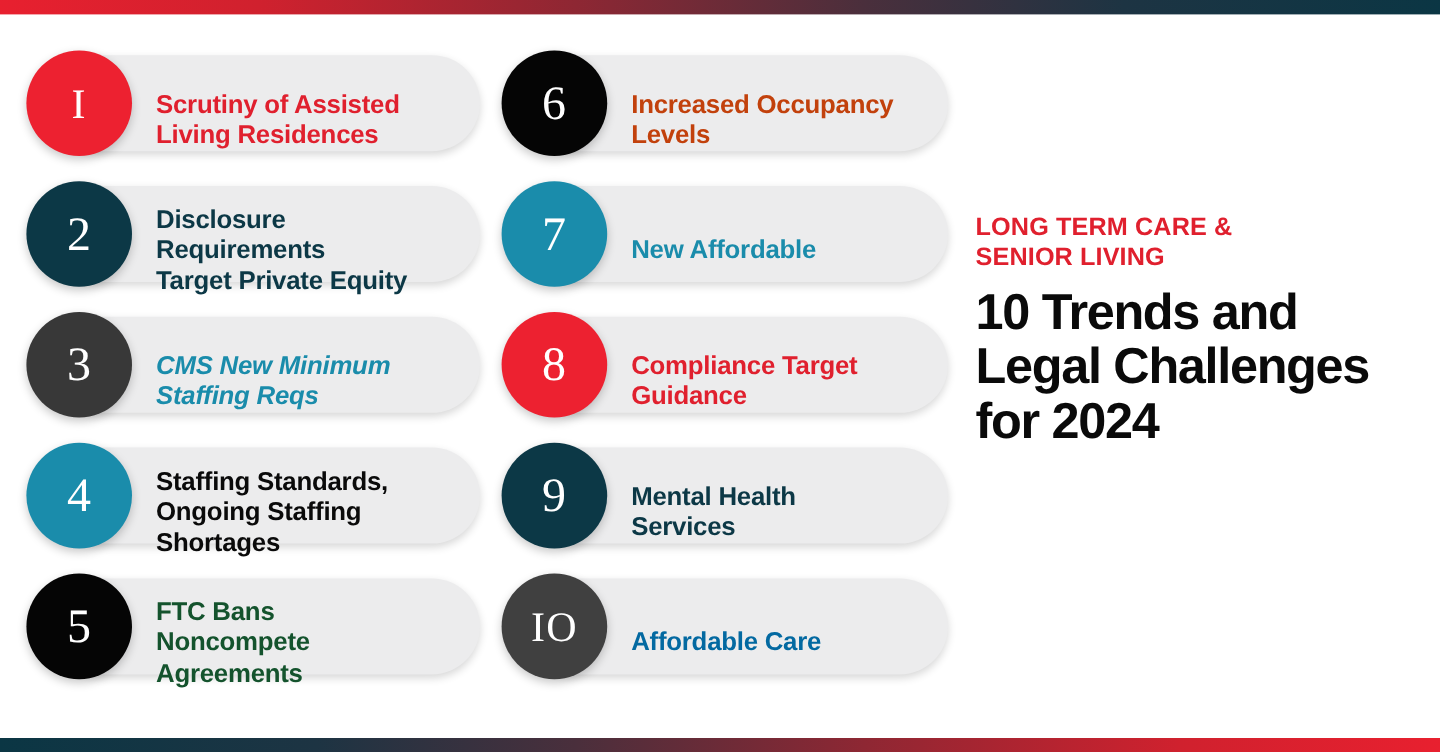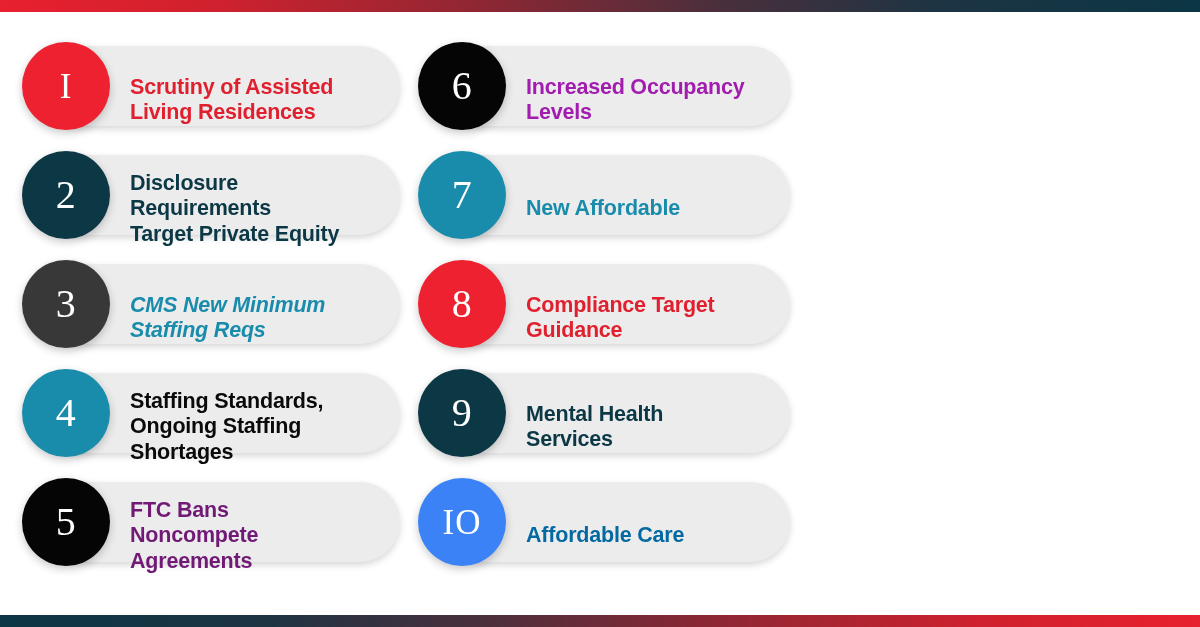--- a/index.html
+++ b/index.html
@@ -174,30 +174,30 @@
         <div class="item">
           <div class="card"></div>
           <div class="badge" style="background: rgb(26, 140, 171);">4</div>
           <div class="item-label" style="color: rgb(10, 10, 10);">Staffing Standards,
 Ongoing Staffing
 Shortages</div>
         </div>
         <div class="item">
           <div class="card"></div>
           <div class="badge" style="background: rgb(5, 5, 5);">5</div>
-          <div class="item-label" style="color: #701a75;">FTC Bans
+          <div class="item-label" style="color: #14532d;">FTC Bans
 Noncompete
 Agreements</div>
         </div>
       </div>
     <div class="col col-right">
         <div class="item">
           <div class="card"></div>
           <div class="badge" style="background: rgb(5, 5, 5);">6</div>
-          <div class="item-label" style="color: #a21caf;">Increased Occupancy
+          <div class="item-label" style="color: #c2410c;">Increased Occupancy
 Levels</div>
         </div>
         <div class="item">
           <div class="card"></div>
           <div class="badge" style="background: rgb(26, 140, 171);">7</div>
           <div class="item-label" style="color: rgb(26, 140, 171);">New Affordable</div>
         </div>
         <div class="item">
           <div class="card"></div>
           <div class="badge" style="background: rgb(237, 33, 48);">8</div>
@@ -205,20 +205,27 @@
 Guidance</div>
         </div>
         <div class="item">
           <div class="card"></div>
           <div class="badge" style="background: rgb(12, 56, 70);">9</div>
           <div class="item-label" style="color: rgb(12, 56, 70);">Mental Health
 Services</div>
         </div>
         <div class="item">
           <div class="card"></div>
-          <div class="badge roman" style="background: #3b82f6;">IO</div>
+          <div class="badge roman" style="background: #404040;">IO</div>
           <div class="item-label" style="color: #0369a1;">Affordable Care</div>
         </div>
       </div>
   </div>
 
+  <div class="title-block">
+    <div class="eyebrow">LONG TERM CARE &amp;
+SENIOR LIVING</div>
+    <div class="headline">10 Trends and
+Legal Challenges
+for 2024</div>
+  </div>
 
 </div>
 
 </body></html>

